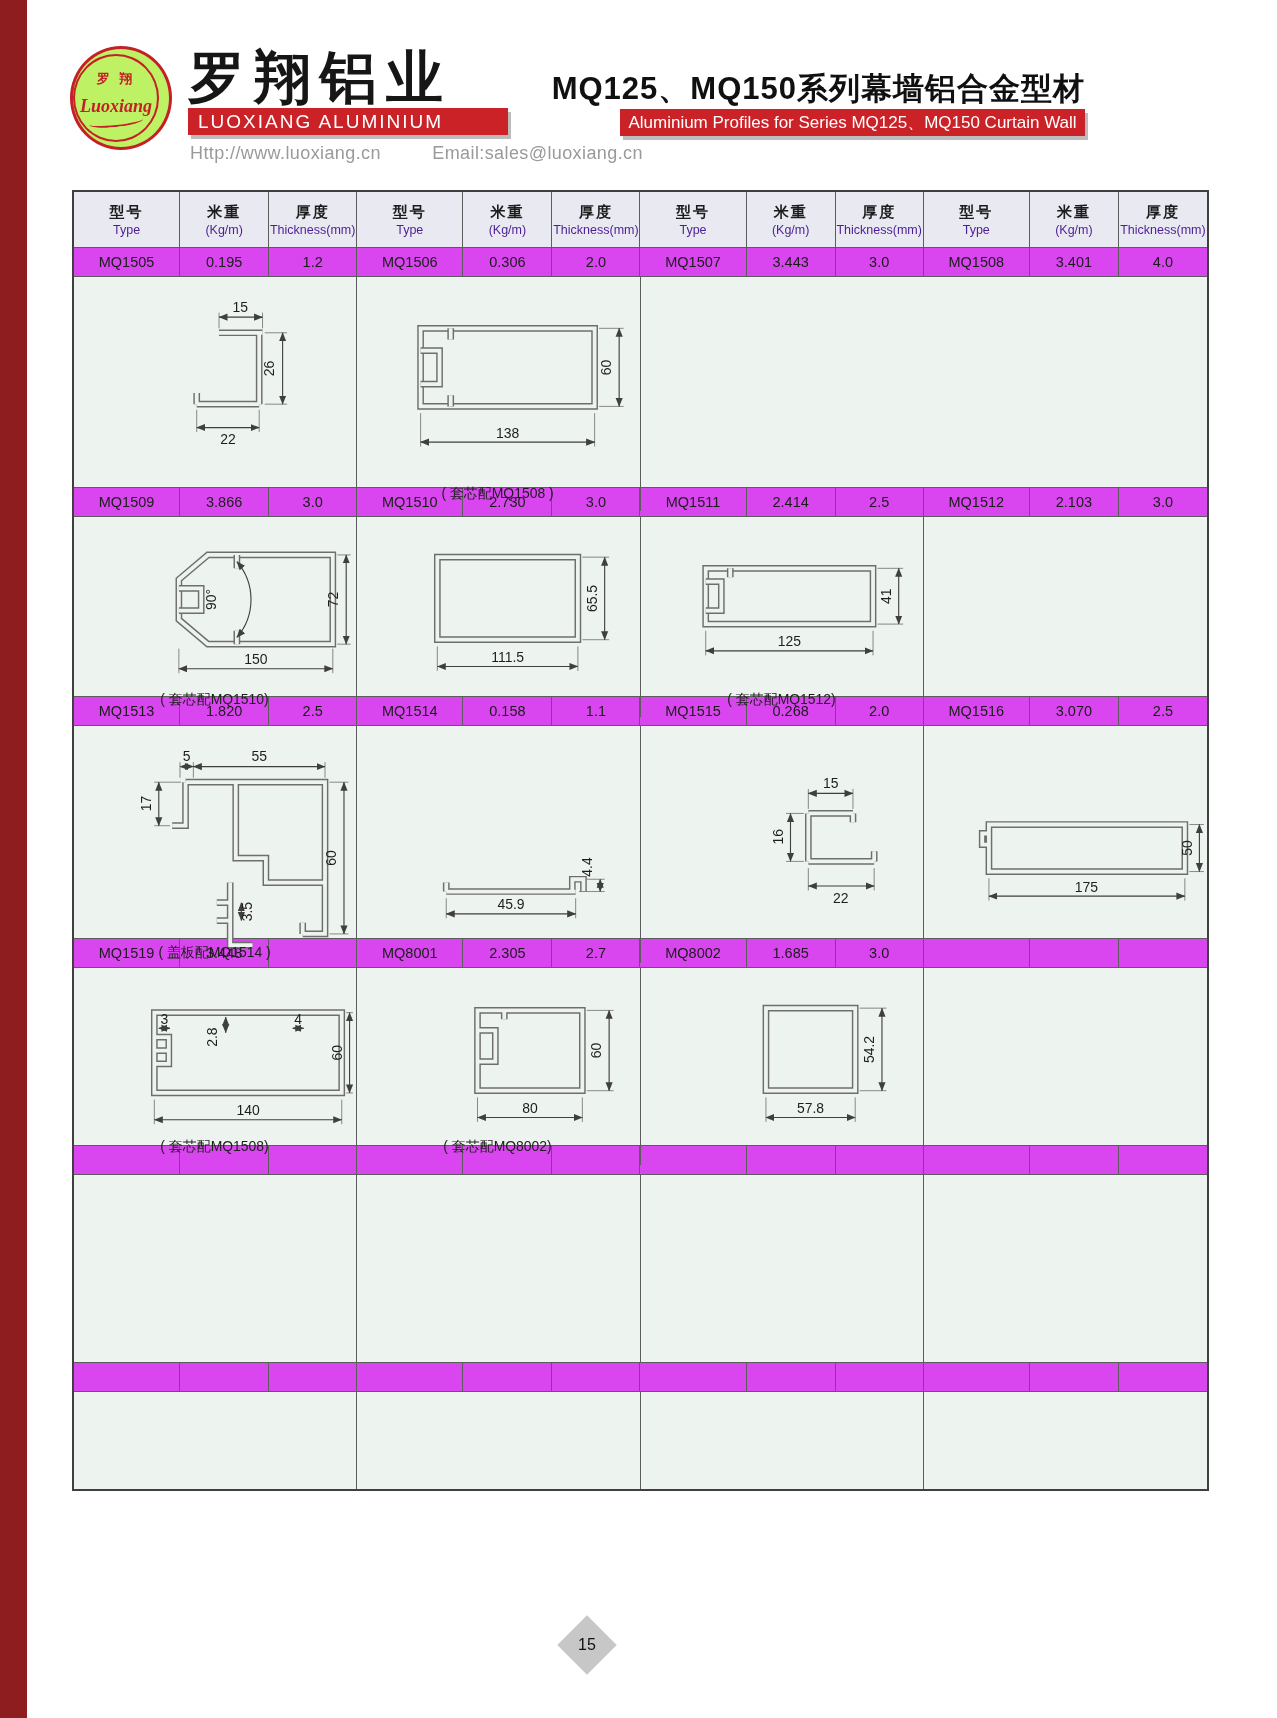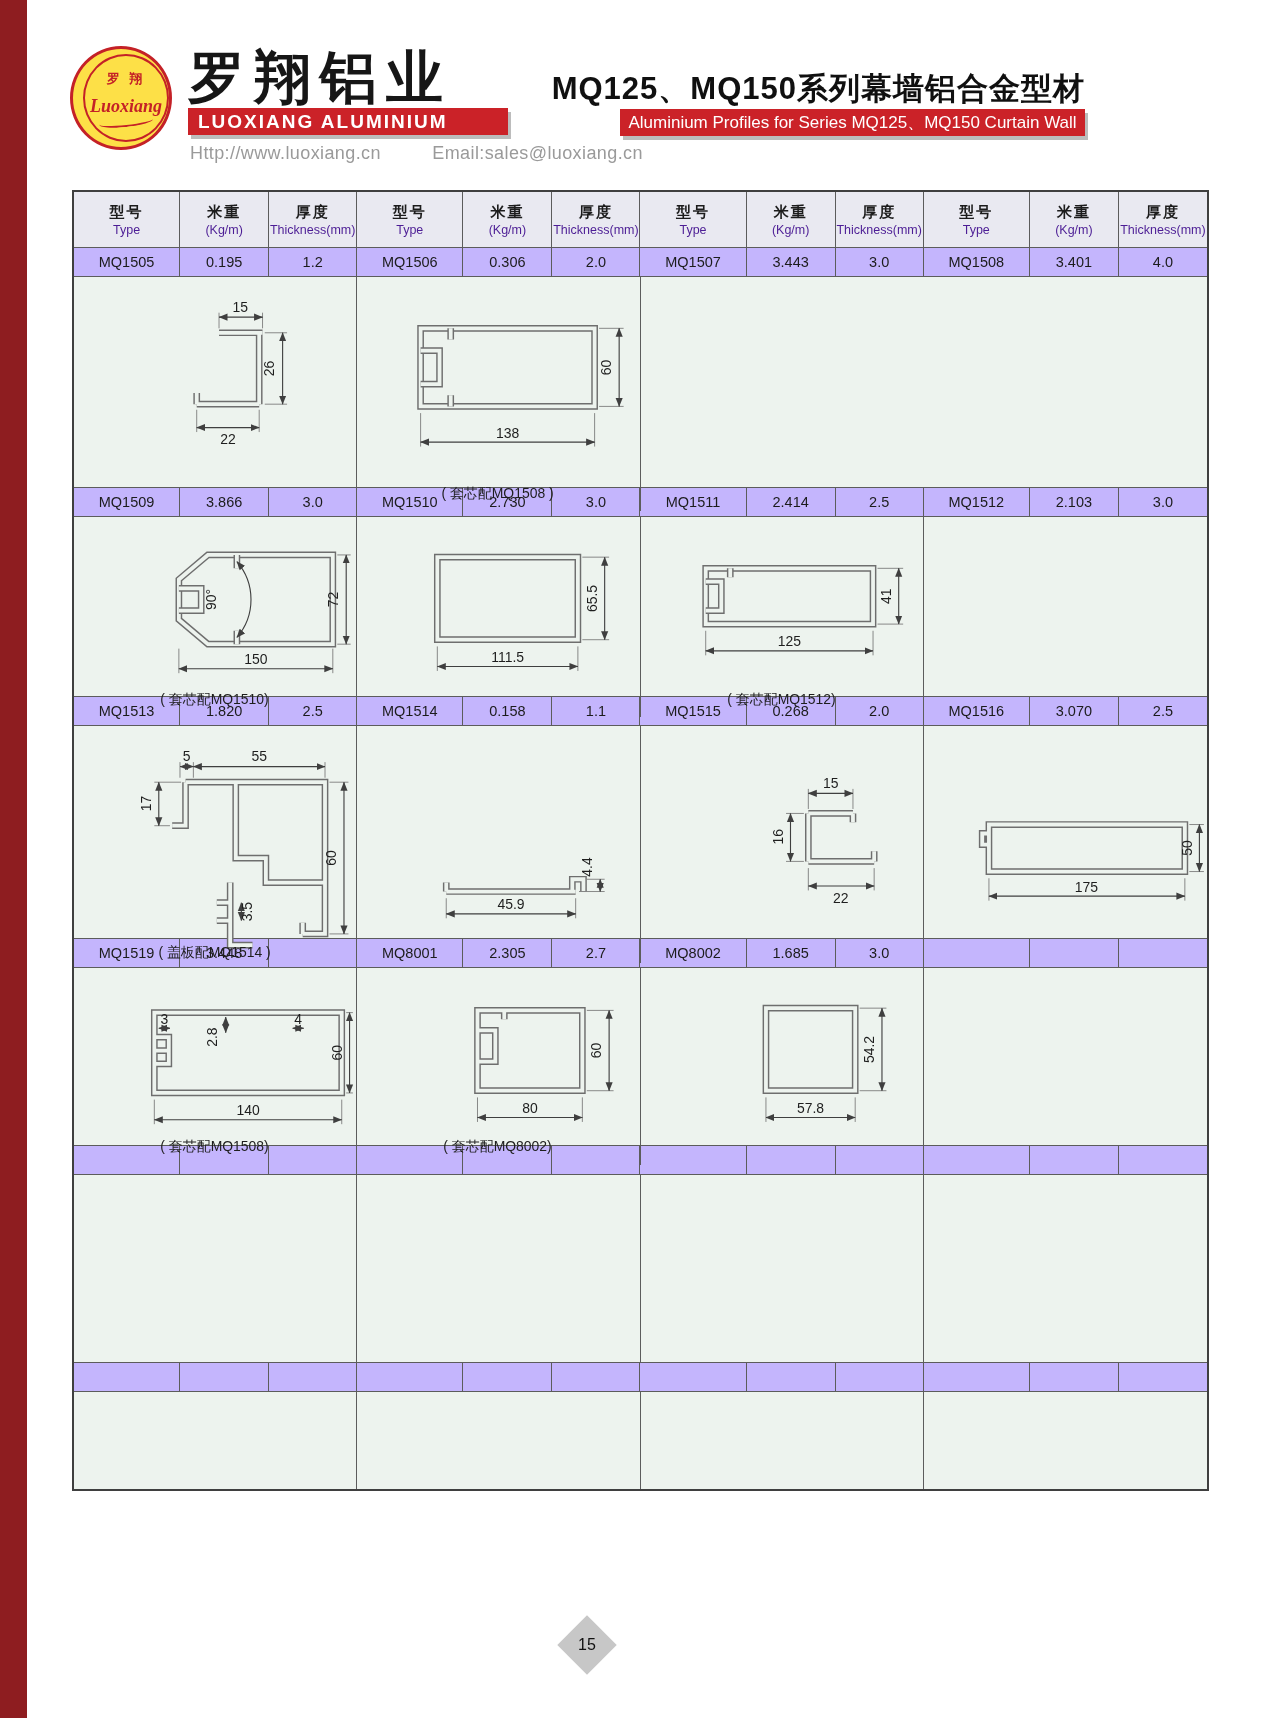--- a/index.html
+++ b/index.html
@@ -1,37 +1,37 @@
 <!DOCTYPE html>
 <html><head>
 <meta charset="utf-8">
 <style>
   html,body{margin:0;padding:0;background:#fff;}
   .page{position:relative;width:1277px;height:1718px;background:#ffffff;font-family:"Liberation Sans",sans-serif;overflow:hidden;}
   .leftbar{position:absolute;left:0;top:0;width:27px;height:1718px;background:#8e1d20;}
   
-  .logo{position:absolute;left:70px;top:46px;width:96px;height:98px;border:3px solid #c42127;border-radius:50%;display:flex;align-items:center;justify-content:flex-end;background:#fde047;}
+  .logo{position:absolute;left:70px;top:46px;width:96px;height:98px;border:3px solid #c42127;border-radius:50%;display:flex;align-items:center;justify-content:flex-start;background:#bef264;}
   .logo-inner{width:82px;height:84px;border:2px solid #c42127;border-radius:50%;display:flex;flex-direction:column;align-items:center;justify-content:center;color:#c42127;}
   .logo-cn{font-size:13px;font-weight:bold;letter-spacing:3px;}
   .logo-script{font-family:"Liberation Serif",serif;font-style:italic;font-weight:bold;font-size:18px;margin-top:8px;}
   .logo-swoosh{width:54px;height:8px;border-bottom:2px solid #c42127;border-radius:50%;transform:rotate(-6deg);}
   .company-cn{position:absolute;left:188px;top:40px;font-size:57px;font-weight:900;color:#161616;letter-spacing:9px;font-family:"DejaVu Sans",sans-serif;}
-  .en-bar{position:absolute;left:188px;top:108px;width:320px;height:27px;background:#cb2228;color:#fff;font-weight:bold;font-size:19px;letter-spacing:2px;display:flex;align-items:center;padding-left:10px;box-sizing:border-box;box-shadow:3px 4px 0 #bcbcbc;}
+  .en-bar{position:absolute;left:188px;top:108px;width:320px;height:27px;background:#cb2228;color:#fff;font-weight:normal;font-size:19px;letter-spacing:2px;display:flex;align-items:center;padding-left:10px;box-sizing:border-box;box-shadow:3px 4px 0 #bcbcbc;}
   .contact{position:absolute;left:190px;top:143px;font-size:18px;color:#9a9a9a;letter-spacing:.4px;}
   .contact span + span{margin-left:46px;}
   .title-cn{position:absolute;right:192px;top:68px;font-size:31px;font-weight:bold;color:#101010;letter-spacing:1px;}
   .title-bar{position:absolute;left:620px;top:109px;width:465px;height:27px;background:#cb2228;color:#fff;font-size:17px;display:flex;align-items:center;justify-content:center;box-shadow:3px 4px 0 #bcbcbc;}
   
   .ptable{position:absolute;left:72px;top:190px;width:1133px;border:2px solid #3f3f3f;background:#edf3ee;}
   .trow{display:grid;border-bottom:1px solid #5c5c5c;}
   .trow:last-child{border-bottom:none;}
   .datagrid{grid-template-columns:repeat(4,106fr 89fr 88fr);}
   .drawgrid{grid-template-columns:repeat(4,1fr);}
   .head{height:55px;background:#e9e9f1;}
-  .data{height:28px;background:#c4b5fd;}
+  .data{height:28px;background:#d946ef;}
   .draw{background:#edf3ee;}
   .h210{height:210px;} .h179{height:179px;} .h212{height:212px;} .h177{height:177px;} .h187{height:187px;} .h97{height:97px;}
   .hcell,.dcell{border-right:1px solid #5c5c5c;display:flex;flex-direction:column;align-items:center;justify-content:center;text-align:center;min-width:0;}
   .dcell{font-size:14.5px;color:#1c1c1c;}
   .h-cn{font-size:15px;font-weight:bold;color:#1c1c1c;letter-spacing:2px;text-align:right;}
   .h-en{font-size:12.5px;color:#4c1d95;margin-top:1px;}
   .hcell:nth-child(12n),.dcell:nth-child(12n){border-right:none;}
   .gcell{border-right:1px solid #5c5c5c;position:relative;min-width:0;}
   .gcell:nth-child(4n){border-right:none;}
   .gcell svg{display:block;width:100%;height:100%;}

